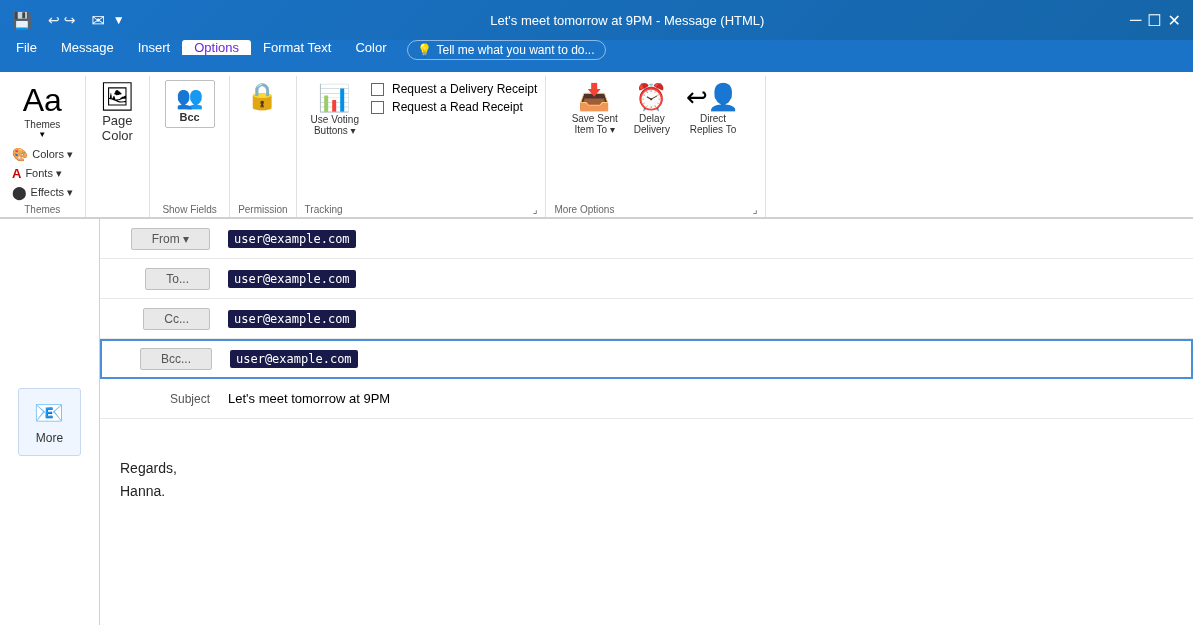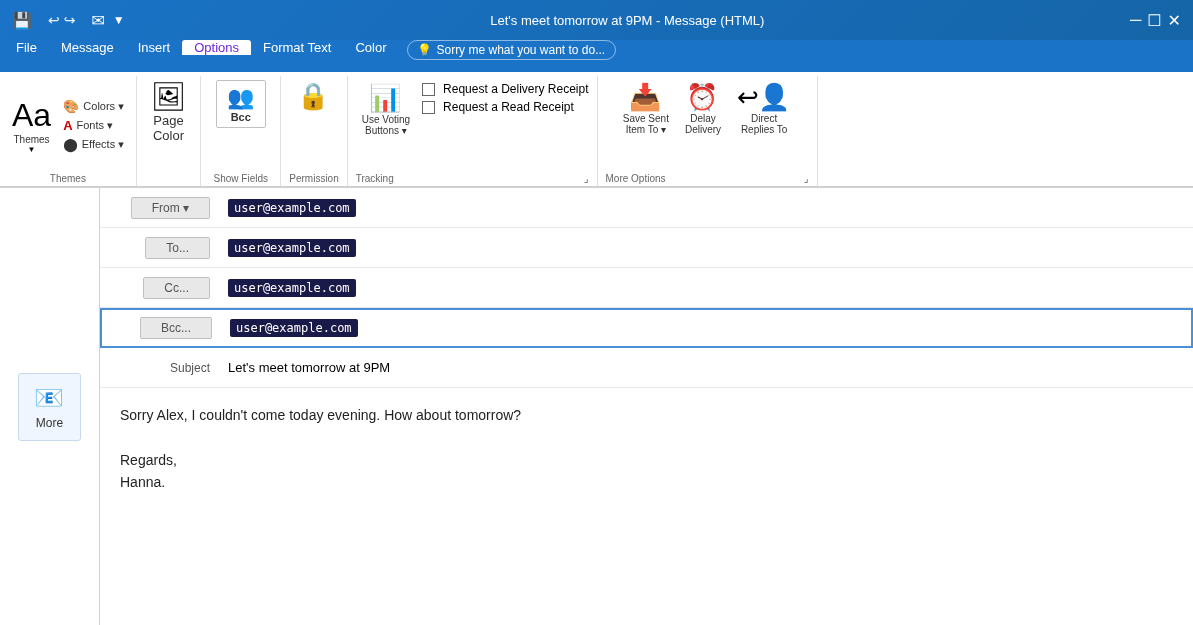--- a/index.html
+++ b/index.html
@@ -93,21 +93,21 @@
       cursor: pointer;
       border-radius: 3px;
       min-width: 44px;
       text-align: center;
     }
     .ribbon-btn .icon-lg { font-size: 26px; line-height: 1; }
     .ribbon-btn .btn-label { font-size: 13px; color: #333; margin-top: 2px; white-space: nowrap; }
 
     
     .themes-group .ribbon-items {
-      flex-direction: row;
+      flex-direction: column;
       align-items: center;
     }
     .theme-main-btn {
       display: flex; flex-direction: column; align-items: center;
       padding: 2px 4px; cursor: pointer;
     }
     .theme-main-btn .icon-lg { font-size: 32px; }
     .theme-main-btn .btn-label { font-size: 10px; color: #333; }
     .theme-sub-btns {
       display: flex; flex-direction: column; gap: 0;
@@ -275,21 +275,21 @@
 
   <div class="menu-bar">
     <div class="menu-item">File</div>
     <div class="menu-item">Message</div>
     <div class="menu-item">Insert</div>
     <div class="menu-item active">Options</div>
     <div class="menu-item">Format Text</div>
     <div class="menu-item">Color</div>
     <div class="tell-me">
       <span>💡</span>
-      <span>Sorry me what you want to do...</span>
+      <span>Tell me what you want to do...</span>
     </div>
   </div>
 
   <div class="ribbon">
 
     <div class="ribbon-group themes-group">
       <div class="ribbon-items">
         <div class="theme-main-btn">
           <span class="icon-lg">Aa</span>
           <span class="btn-label">Themes</span>
@@ -442,21 +442,20 @@
         </div>
       </div>
 
       <div class="subject-row">
         <div class="subject-label">Subject</div>
         <input class="subject-input" type="text" value="Let's meet tomorrow at 9PM" style="">
       </div>
 
       <div class="body-area">
         <div class="body-text">
-          <p>Sorry Alex, I couldn't come today evening. How about tomorrow?</p>
           <p>&nbsp;</p>
           <p>Regards,</p>
           <p>Hanna.</p>
         </div>
       </div>
     </div>
   </div>
 </div>
 
 </body></html>

